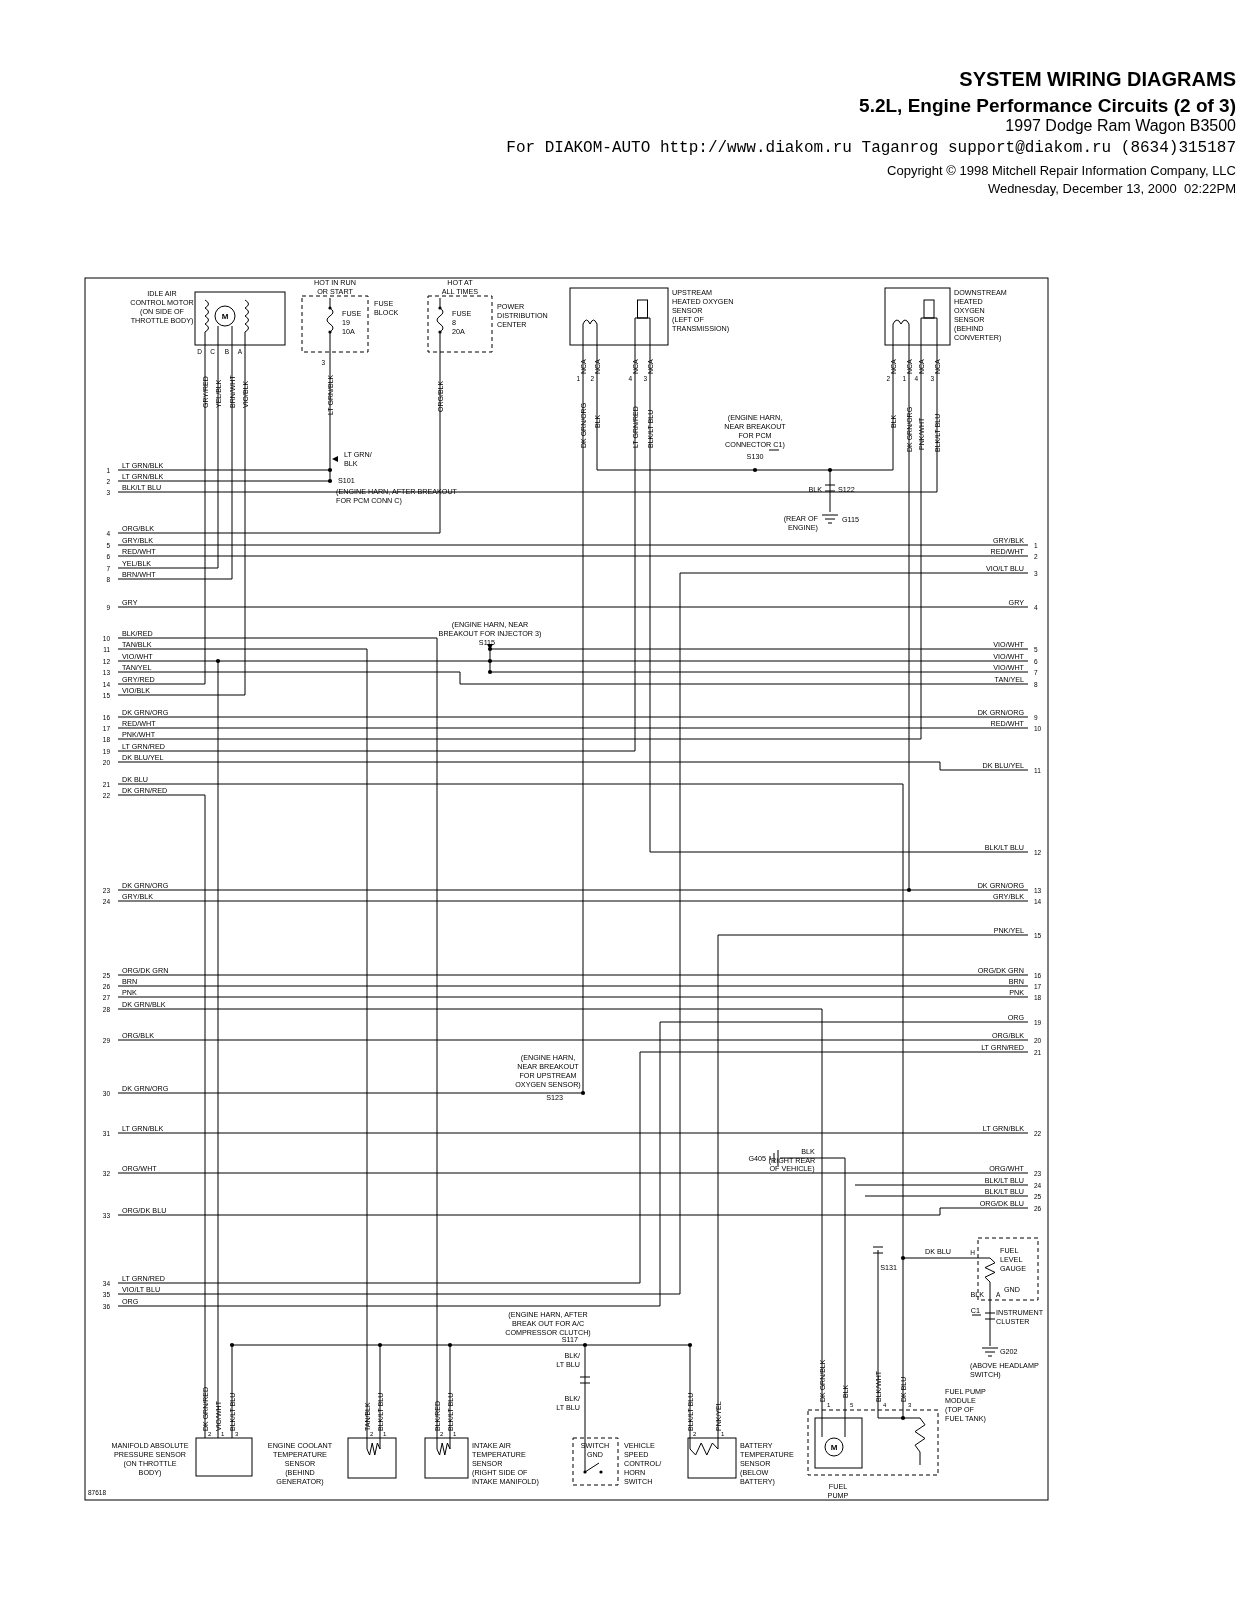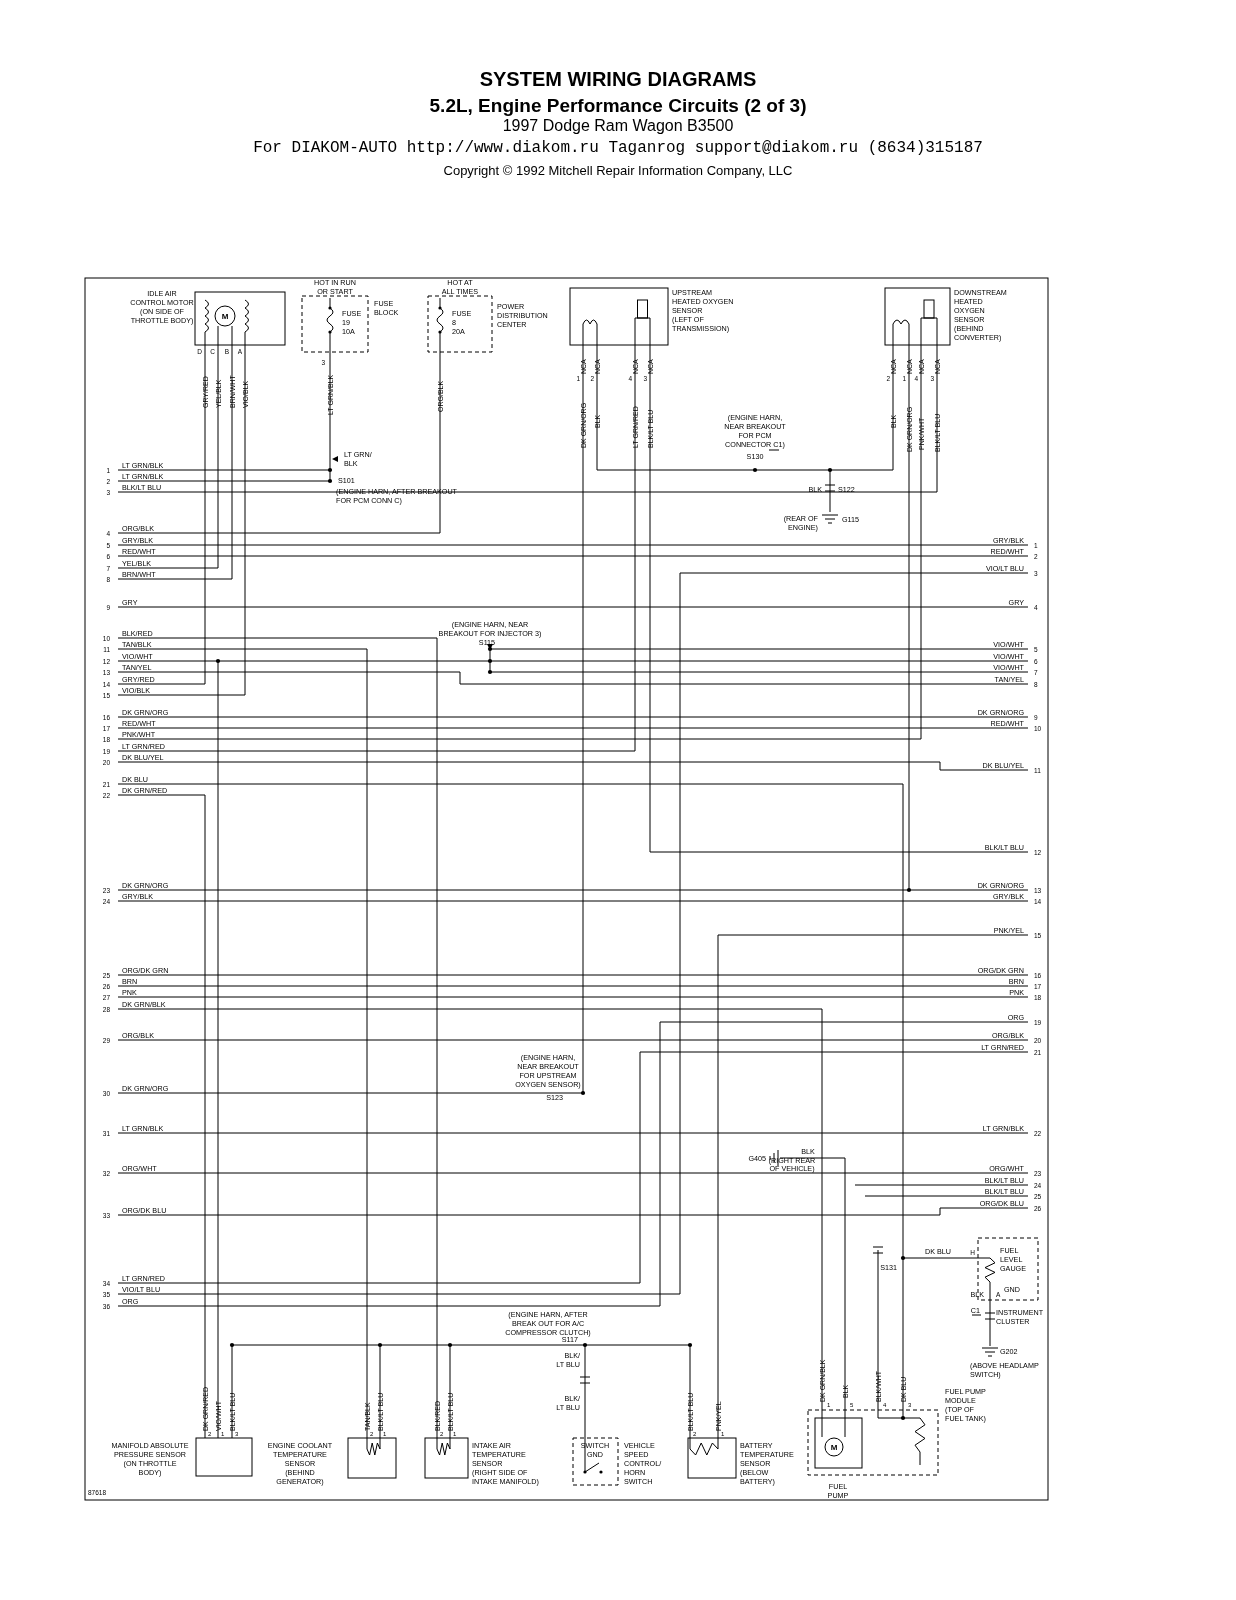--- a/index.html
+++ b/index.html
@@ -1,17 +1,17 @@
 <!DOCTYPE html>
 <html><head>
 <meta charset="utf-8">
 <style>
   html,body{margin:0;padding:0;background:#ffffff;}
   body{width:1236px;height:1600px;position:relative;font-family:"Liberation Sans",sans-serif;color:#000;}
-  .hdr{position:absolute;top:68px;left:0;width:100%;text-align:center;}
+  .hdr{position:absolute;top:68px;left:0;width:100%;text-align:right;}
   .hdr div{white-space:pre;}
   .t1{font-size:20px;font-weight:bold;margin-bottom:4px;}
   .t2{font-size:19px;font-weight:bold;}
   .t3{font-size:16px;margin-bottom:4px;}
   .t4{font-size:16px;margin-bottom:6px;font-family:Liberation Mono, monospace;}
   .t5{font-size:13px;margin-bottom:3px;}
   .t6{font-size:13px;}
   svg{position:absolute;left:0;top:0;}
   .w{stroke:#000;stroke-width:1;fill:none;}
   .box{fill:none;stroke:#000;stroke-width:1;}
@@ -19,21 +19,22 @@
   text{fill:#000;font-family:"Liberation Sans",sans-serif;}
 </style>
 </head>
 <body>
 
 <div class="hdr">
   <div class="t1">SYSTEM WIRING DIAGRAMS</div>
   <div class="t2">5.2L, Engine Performance Circuits (2 of 3)</div>
   <div class="t3">1997 Dodge Ram Wagon B3500</div>
   <div class="t4">For DIAKOM-AUTO http://www.diakom.ru Taganrog support@diakom.ru (8634)315187</div>
-  <div class="t5">Copyright © 1992 Mitchell Repair Information Company, LLC</div>
+  <div class="t5">Copyright © 1998 Mitchell Repair Information Company, LLC</div>
+  <div class="t6">Wednesday, December 13, 2000  02:22PM</div>
 </div>
 
 <svg id="schematic" width="1236" height="1600" viewBox="0 0 1236 1600">
     <rect x="85" y="278" width="963" height="1222" class="box"></rect>
     <line x1="118" y1="470" x2="330" y2="470" class="w"></line>
     <text font-size="6.5" text-anchor="end" x="110" y="472.5">1</text>
     <text font-size="7.2" text-anchor="start" x="122" y="467.5">LT GRN/BLK</text>
     <line x1="118" y1="481" x2="330" y2="481" class="w"></line>
     <text font-size="6.5" text-anchor="end" x="110" y="483.5">2</text>
     <text font-size="7.2" text-anchor="start" x="122" y="478.5">LT GRN/BLK</text>

